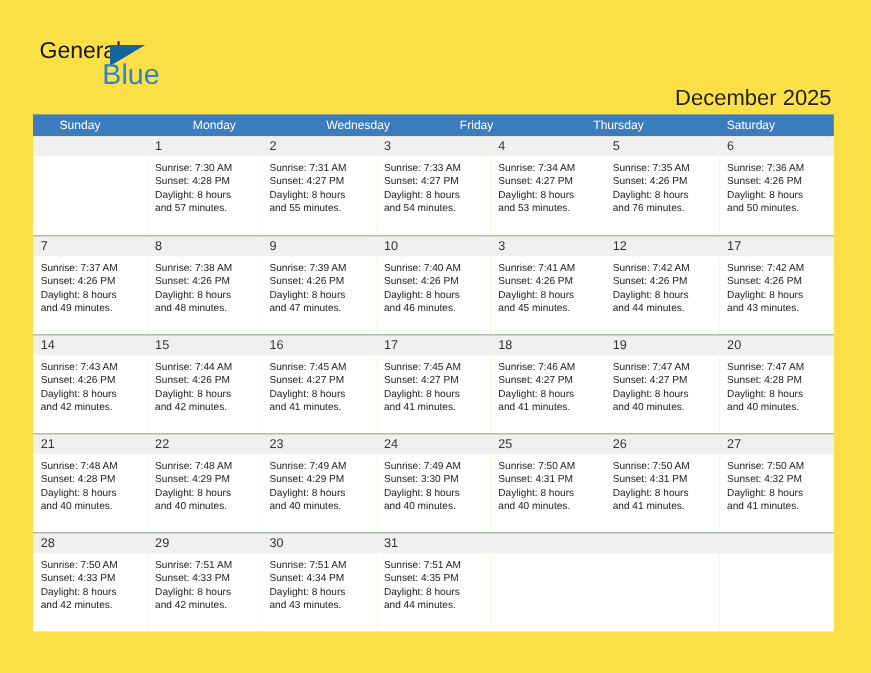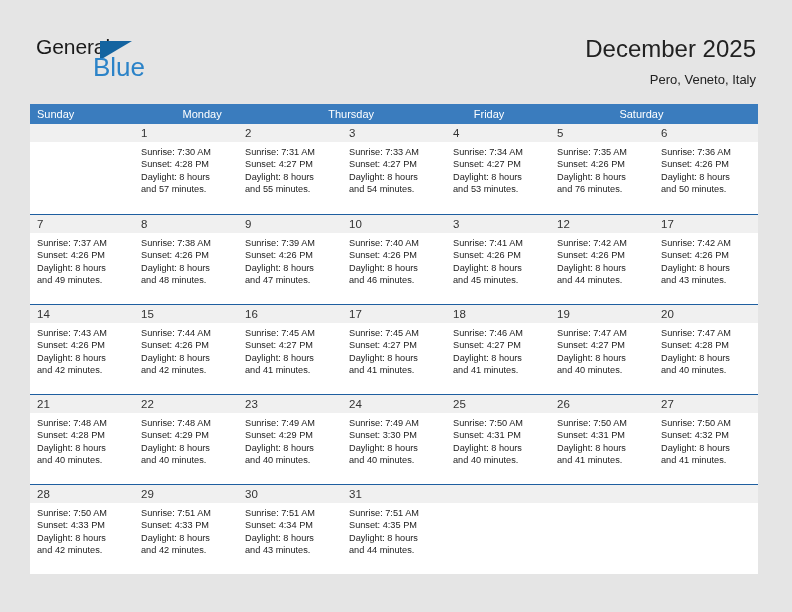--- a/index.html
+++ b/index.html
@@ -9,21 +9,21 @@
     width: 792px;
     height: 612px;
     background: #ffffff;
     font-family: "Liberation Sans", sans-serif;
     -webkit-font-smoothing: antialiased;
   }
   .page {
     position: relative;
     width: 792px;
     height: 612px;
-    background: #e5e5e5;
+    background: #fde047;
   }
 
   
   .header {
     position: absolute;
     left: 0; top: 0;
     width: 792px;
     height: 104px;
   }
   .logo {
@@ -59,24 +59,25 @@
     line-height: 24px;
     font-family: "Liberation Sans", sans-serif;
   }
   .title-block {
     position: absolute;
     right: 36px;
     top: 33px;
     text-align: right;
   }
   .cal-title {
-    font-size: 24px;
+    font-size: 20px;
     color: #222222;
     line-height: 32px;
     white-space: nowrap;
+    margin-top: 40px;
   }
   .cal-subtitle {
     font-size: 13px;
     color: #222222;
     line-height: 20px;
     margin-top: 5px;
     white-space: nowrap;
   }
 
   
@@ -90,21 +91,21 @@
     display: flex;
     width: 728px;
     height: 20px;
     background: #3a7cbe;
   }
   .dow {
     flex: 1 1 0;
     color: #ffffff;
     font-size: 11px;
     line-height: 20px;
-    padding-left: 7px;
+    padding-left: 24px;
     white-space: nowrap;
     overflow: hidden;
   }
   .week {
     display: flex;
     width: 728px;
     height: 90px;
     border-top: 1px solid #1f5fa0;
   }
   .week.first { border-top: none; }
@@ -148,22 +149,23 @@
       <div class="cal-title">December 2025</div>
       <div class="cal-subtitle">Pero, Veneto, Italy</div>
     </div>
 
   </div>
 
   <div class="calendar">
     <div class="dow-row">
         <div class="dow">Sunday</div>
         <div class="dow">Monday</div>
+        <div class="dow">Wednesday</div>
+        <div class="dow">Friday</div>
         <div class="dow">Thursday</div>
-        <div class="dow">Friday</div>
         <div class="dow">Saturday</div>
       </div>
     <div class="weeks">
         <div class="week first">
           <div class="day-cell">
             <div class="day-num-band"></div>
           </div>
           <div class="day-cell">
             <div class="day-num-band">1</div>
             <div class="day-body">

